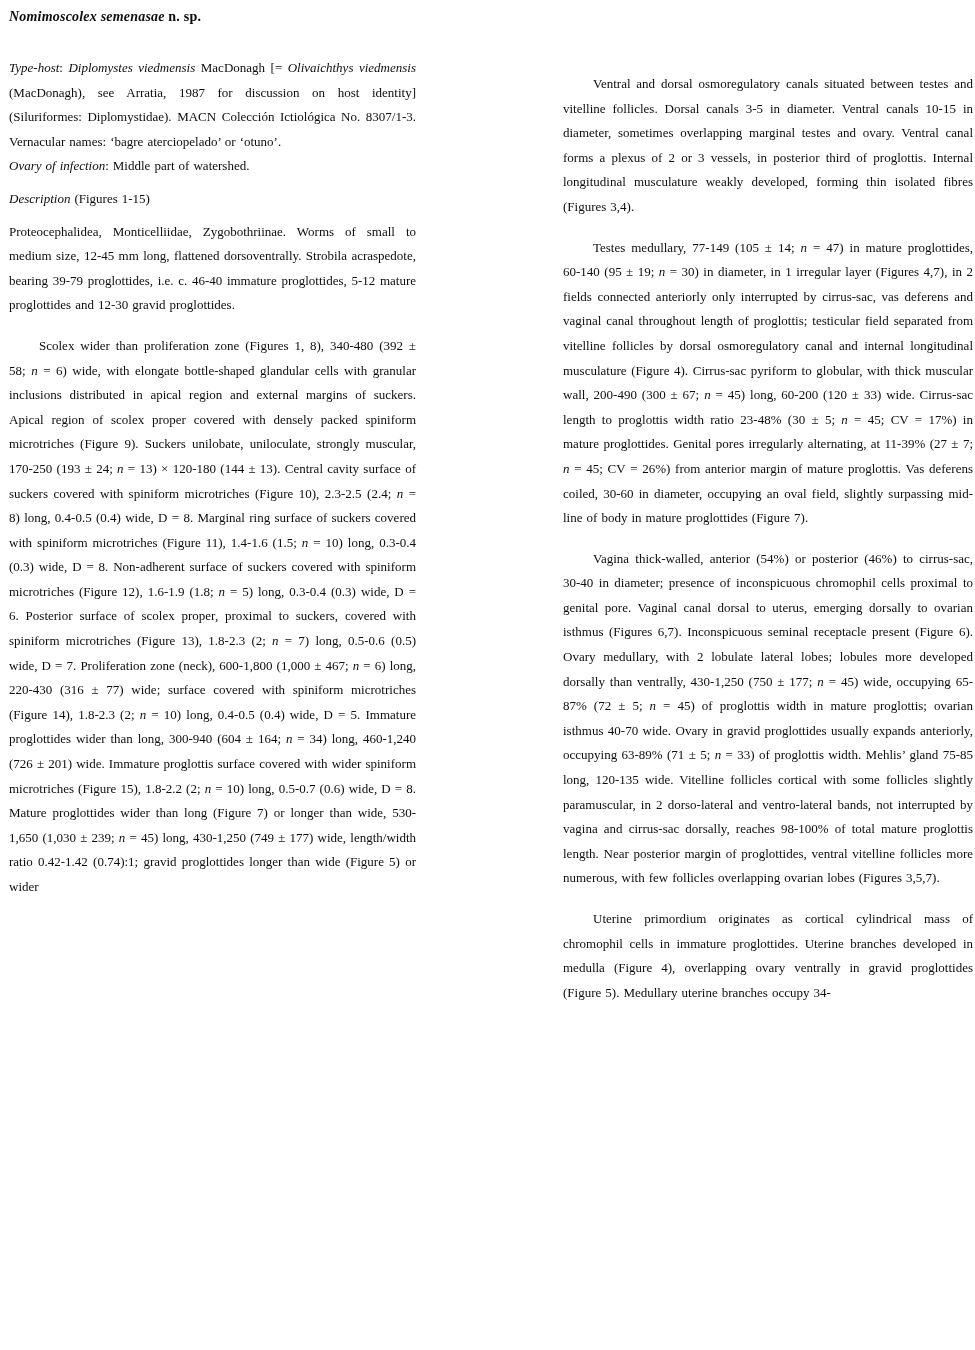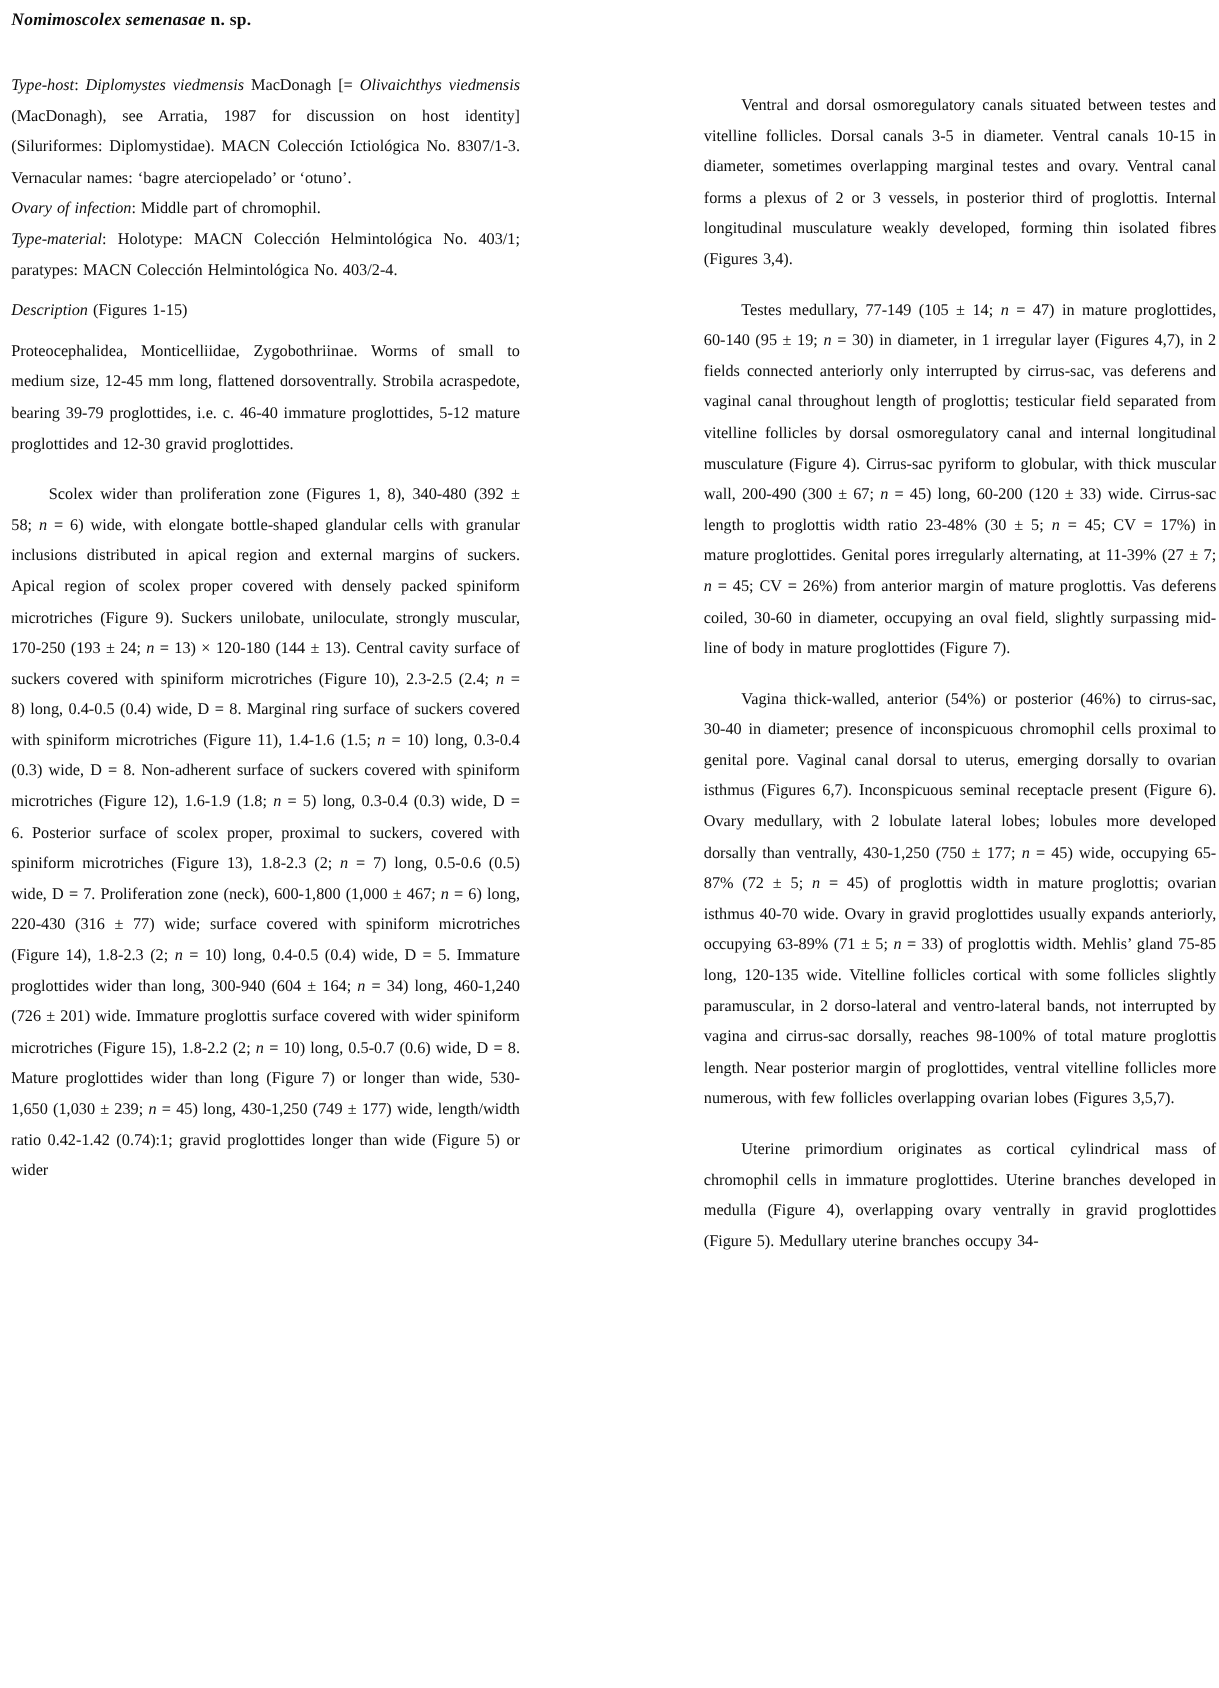--- a/index.html
+++ b/index.html
@@ -45,22 +45,21 @@
 </head>
 <body>
 
 <div class="page">
   <div class="heading">
     <span class="species">Nomimoscolex semenasae</span><span class="rank"> n. sp.</span>
   </div>
   <div class="cols">
     <div class="col-left">
         <p class="para"><i>Type-host</i><span>: </span><i>Diplomystes viedmensis</i><span> MacDonagh [= </span><i>Olivaichthys viedmensis</i><span> (MacDonagh), see Arratia, 1987 for discussion on host identity] (Siluriformes: Diplomystidae). MACN Colección Ictiológica No. 8307/1-3. Vernacular names: ‘bagre aterciopelado’ or ‘otuno’.</span></p>
-        <p class="para"><i>Ovary of infection</i><span>: Middle part of chromophil.</span></p>
-        <p class="para"><i>Type-material</i><span>: Holotype: MACN Colección Helmintológica No. 403/1; paratypes: MACN Colección Helmintológica No. 403/2-4.</span></p>
+        <p class="para"><i>Ovary of infection</i><span>: Middle part of watershed.</span></p>
         <p class="para gap"><i>Description</i><span> (Figures 1-15)</span></p>
         <p class="para gap"><span>Proteocephalidea, Monticelliidae, Zygobothriinae. Worms of small to medium size, 12-45 mm long, flattened dorsoventrally. Strobila acraspedote, bearing 39-79 proglottides, i.e. c. 46-40 immature proglottides, 5-12 mature proglottides and 12-30 gravid proglottides.</span></p>
         <p class="para indent"><span>Scolex wider than proliferation zone (Figures 1, 8), 340-480 (392 ± 58; </span><i>n</i><span> = 6) wide, with elongate bottle-shaped glandular cells with granular inclusions distributed in apical region and external margins of suckers. Apical region of scolex proper covered with densely packed spiniform microtriches (Figure 9). Suckers unilobate, uniloculate, strongly muscular, 170-250 (193 ± 24; </span><i>n</i><span> = 13) × 120-180 (144 ± 13). Central cavity surface of suckers covered with spiniform microtriches (Figure 10), 2.3-2.5 (2.4; </span><i>n</i><span> = 8) long, 0.4-0.5 (0.4) wide, D = 8. Marginal ring surface of suckers covered with spiniform microtriches (Figure 11), 1.4-1.6 (1.5; </span><i>n</i><span> = 10) long, 0.3-0.4 (0.3) wide, D = 8. Non-adherent surface of suckers covered with spiniform microtriches (Figure 12), 1.6-1.9 (1.8; </span><i>n</i><span> = 5) long, 0.3-0.4 (0.3) wide, D = 6. Posterior surface of scolex proper, proximal to suckers, covered with spiniform microtriches (Figure 13), 1.8-2.3 (2; </span><i>n</i><span> = 7) long, 0.5-0.6 (0.5) wide, D = 7. Proliferation zone (neck), 600-1,800 (1,000 ± 467; </span><i>n</i><span> = 6) long, 220-430 (316 ± 77) wide; surface covered with spiniform microtriches (Figure 14), 1.8-2.3 (2; </span><i>n</i><span> = 10) long, 0.4-0.5 (0.4) wide, D = 5. Immature proglottides wider than long, 300-940 (604 ± 164; </span><i>n</i><span> = 34) long, 460-1,240 (726 ± 201) wide. Immature proglottis surface covered with wider spiniform microtriches (Figure 15), 1.8-2.2 (2; </span><i>n</i><span> = 10) long, 0.5-0.7 (0.6) wide, D = 8. Mature proglottides wider than long (Figure 7) or longer than wide, 530-1,650 (1,030 ± 239; </span><i>n</i><span> = 45) long, 430-1,250 (749 ± 177) wide, length/width ratio 0.42-1.42 (0.74):1; gravid proglottides longer than wide (Figure 5) or wider</span></p>
       </div>
     <div class="gutter"></div>
     <div class="col-right">
         <p class="para indent"><span>Ventral and dorsal osmoregulatory canals situated between testes and vitelline follicles. Dorsal canals 3-5 in diameter. Ventral canals 10-15 in diameter, sometimes overlapping marginal testes and ovary. Ventral canal forms a plexus of 2 or 3 vessels, in posterior third of proglottis. Internal longitudinal musculature weakly developed, forming thin isolated fibres (Figures 3,4).</span></p>
         <p class="para indent"><span>Testes medullary, 77-149 (105 ± 14; </span><i>n</i><span> = 47) in mature proglottides, 60-140 (95 ± 19; </span><i>n</i><span> = 30) in diameter, in 1 irregular layer (Figures 4,7), in 2 fields connected anteriorly only interrupted by cirrus-sac, vas deferens and vaginal canal throughout length of proglottis; testicular field separated from vitelline follicles by dorsal osmoregulatory canal and internal longitudinal musculature (Figure 4). Cirrus-sac pyriform to globular, with thick muscular wall, 200-490 (300 ± 67; </span><i>n</i><span> = 45) long, 60-200 (120 ± 33) wide. Cirrus-sac length to proglottis width ratio 23-48% (30 ± 5; </span><i>n</i><span> = 45; CV = 17%) in mature proglottides. Genital pores irregularly alternating, at 11-39% (27 ± 7; </span><i>n</i><span> = 45; CV = 26%) from anterior margin of mature proglottis. Vas deferens coiled, 30-60 in diameter, occupying an oval field, slightly surpassing mid-line of body in mature proglottides (Figure 7).</span></p>
         <p class="para indent"><span>Vagina thick-walled, anterior (54%) or posterior (46%) to cirrus-sac, 30-40 in diameter; presence of inconspicuous chromophil cells proximal to genital pore. Vaginal canal dorsal to uterus, emerging dorsally to ovarian isthmus (Figures 6,7). Inconspicuous seminal receptacle present (Figure 6). Ovary medullary, with 2 lobulate lateral lobes; lobules more developed dorsally than ventrally, 430-1,250 (750 ± 177; </span><i>n</i><span> = 45) wide, occupying 65-87% (72 ± 5; </span><i>n</i><span> = 45) of proglottis width in mature proglottis; ovarian isthmus 40-70 wide. Ovary in gravid proglottides usually expands anteriorly, occupying 63-89% (71 ± 5; </span><i>n</i><span> = 33) of proglottis width. Mehlis’ gland 75-85 long, 120-135 wide. Vitelline follicles cortical with some follicles slightly paramuscular, in 2 dorso-lateral and ventro-lateral bands, not interrupted by vagina and cirrus-sac dorsally, reaches 98-100% of total mature proglottis length. Near posterior margin of proglottides, ventral vitelline follicles more numerous, with few follicles overlapping ovarian lobes (Figures 3,5,7).</span></p>
         <p class="para indent"><span>Uterine primordium originates as cortical cylindrical mass of chromophil cells in immature proglottides. Uterine branches developed in medulla (Figure 4), overlapping ovary ventrally in gravid proglottides (Figure 5). Medullary uterine branches occupy 34-</span></p>

